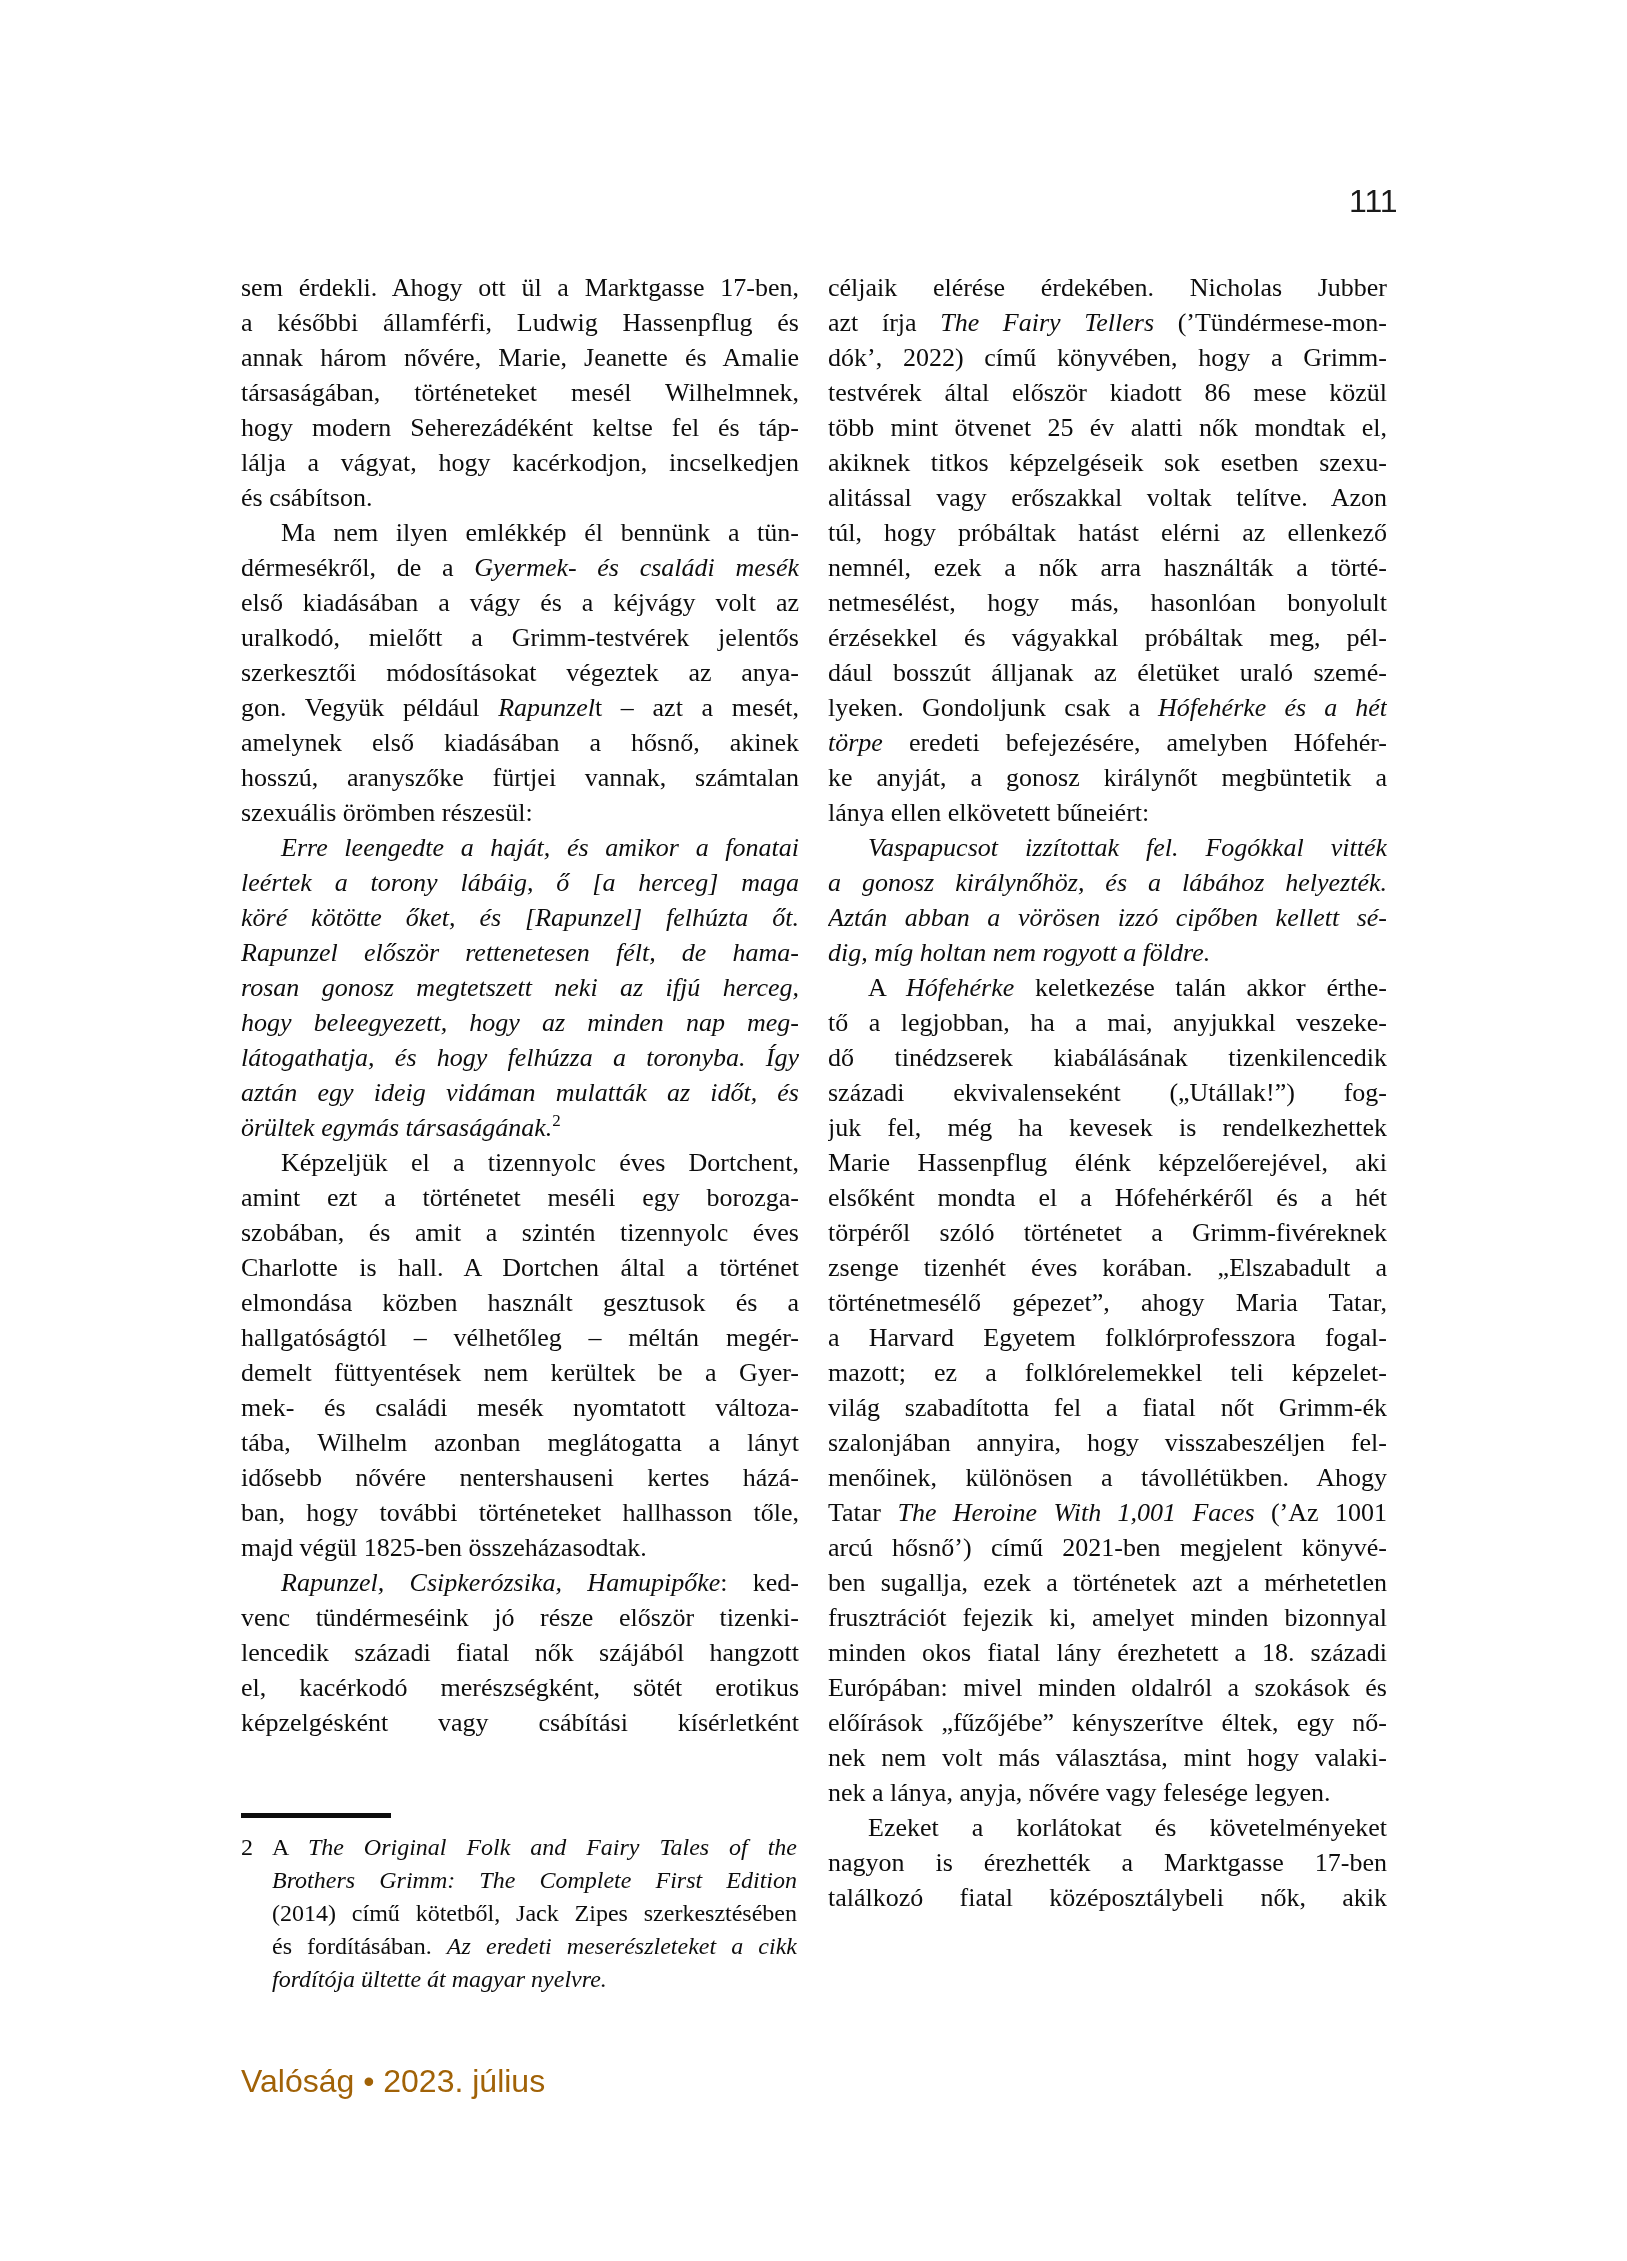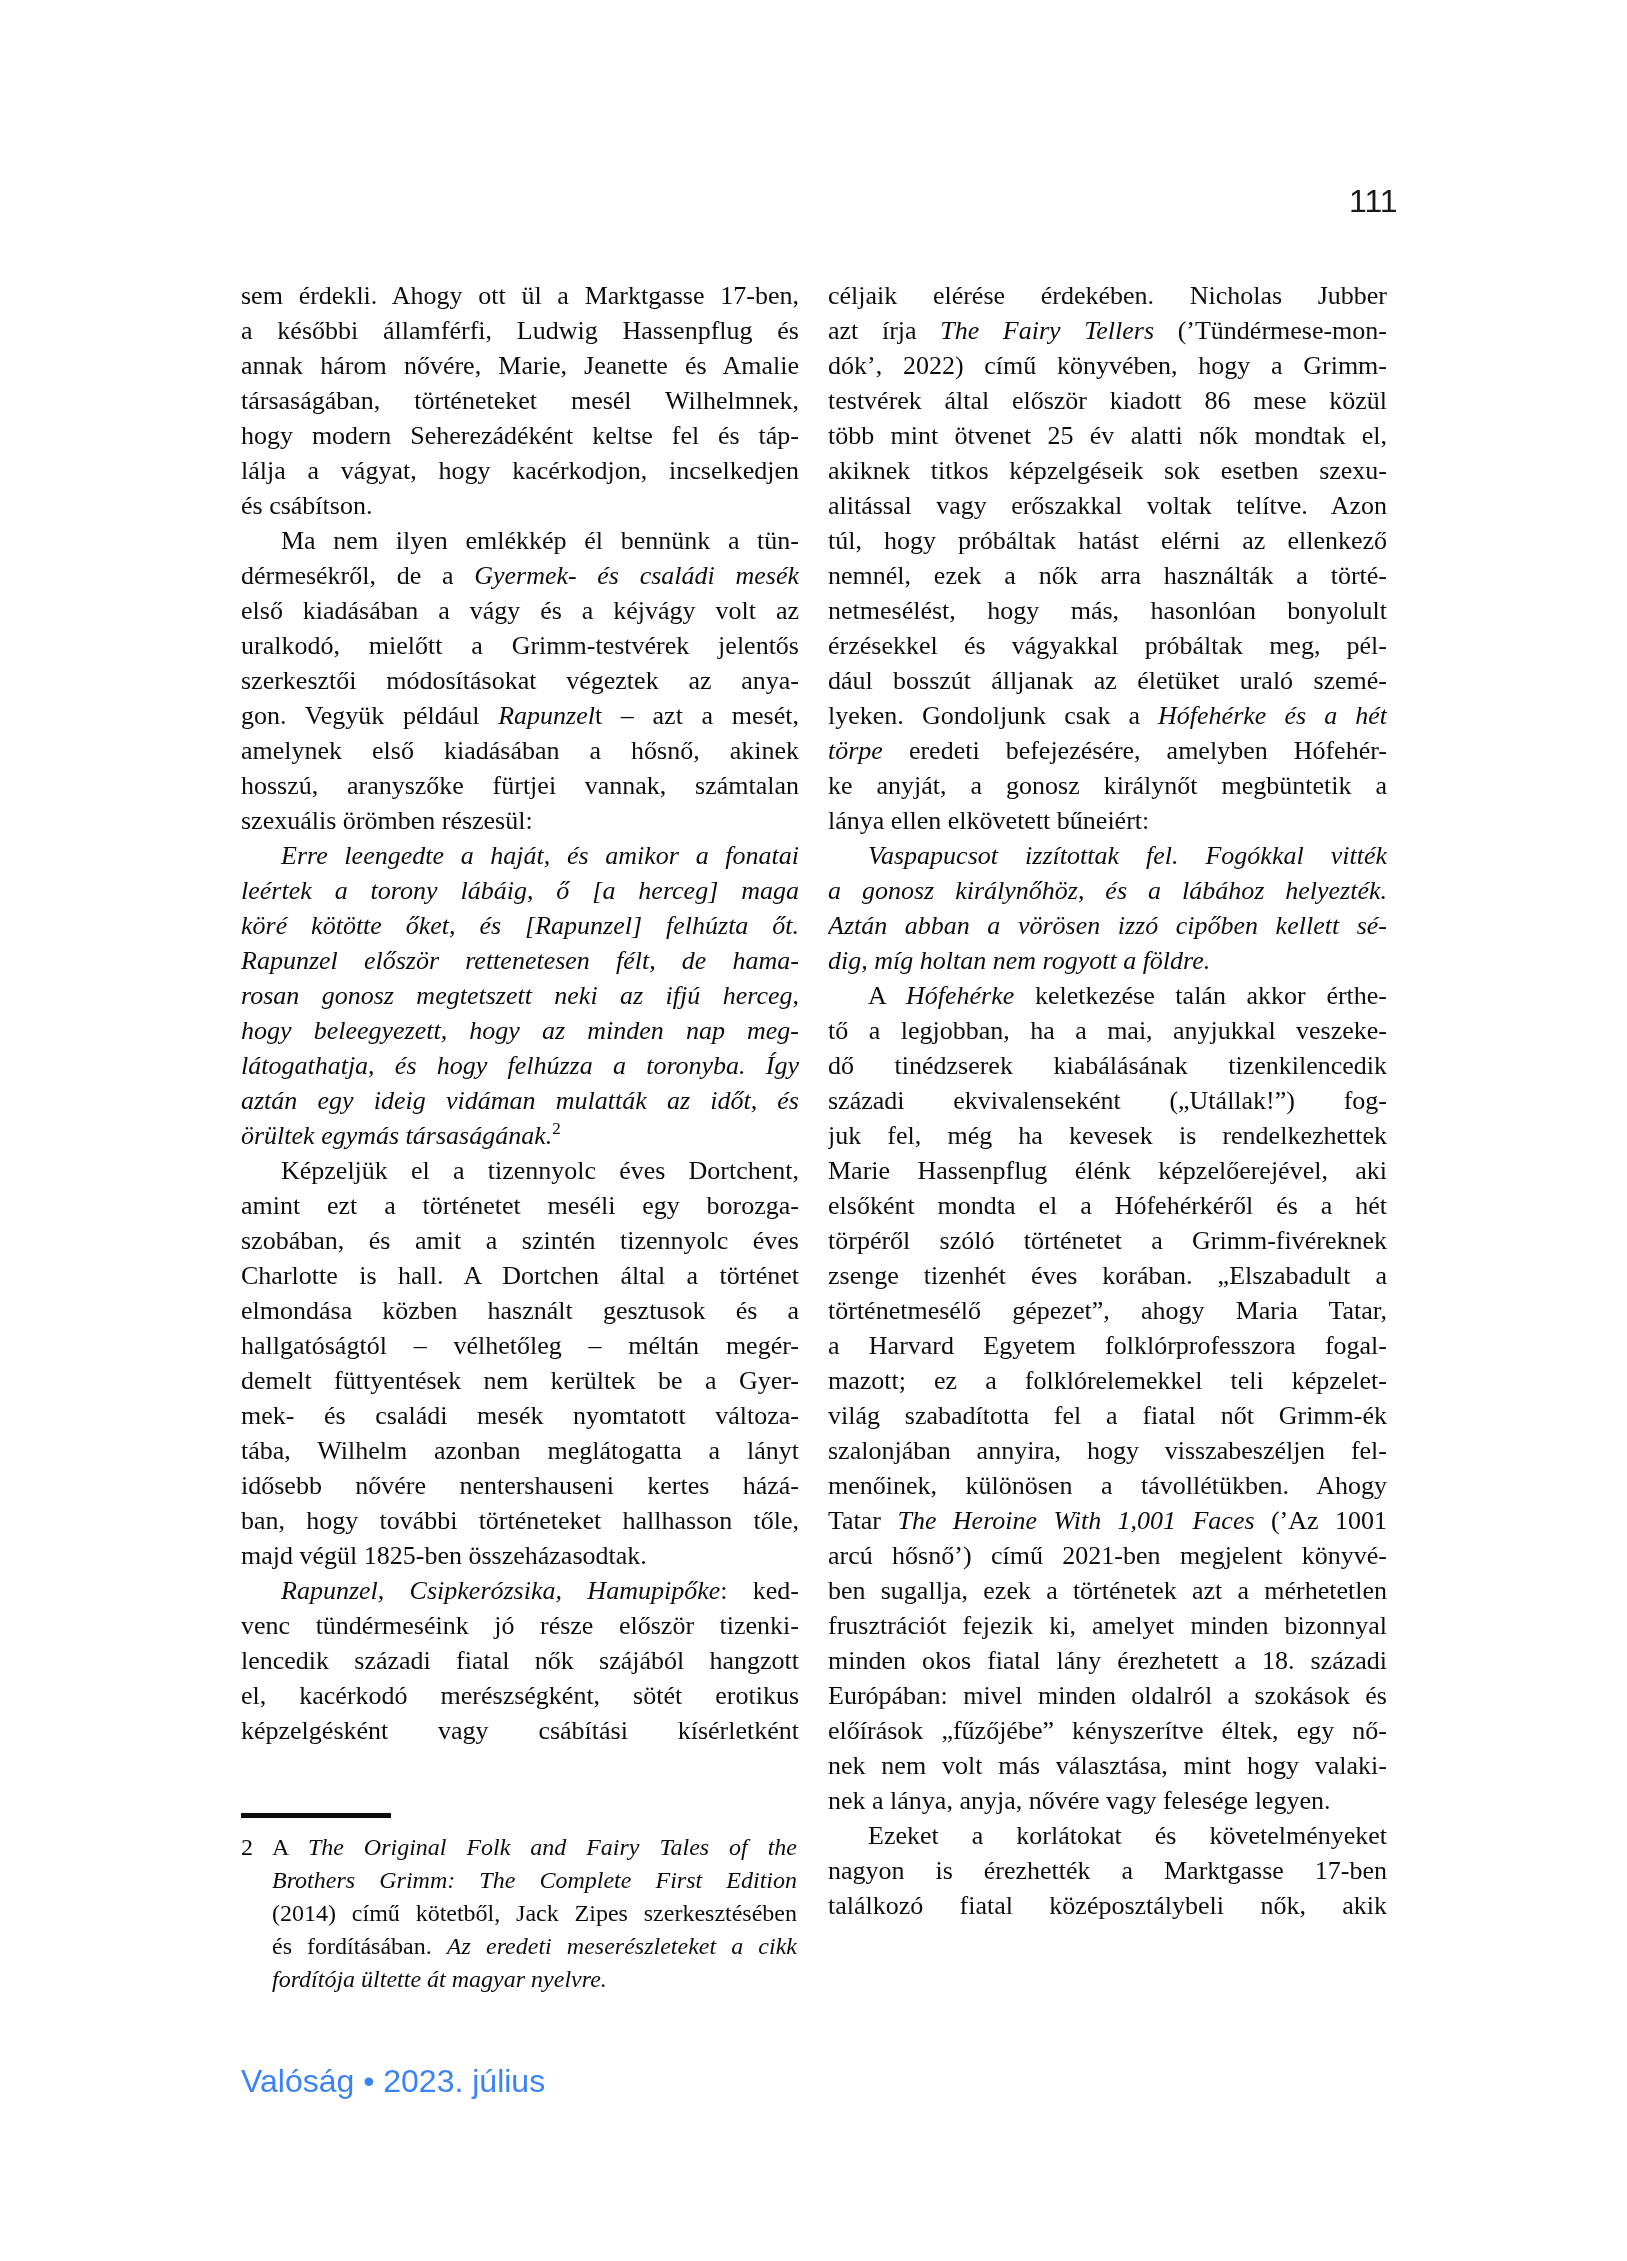--- a/index.html
+++ b/index.html
@@ -1,37 +1,37 @@
 <!DOCTYPE html>
 <html style="font-size:12.3px"><head>
 <meta charset="utf-8">
 <style>
   html,body{margin:0;padding:0;background:#e8e8e8;}
   .page{position:relative;width:1628px;height:2261px;background:#ffffff;
         font-family:"Liberation Serif","DejaVu Serif",serif;color:#0d0d0d;overflow:hidden;}
   .page-number{position:absolute;top:184px;left:1349px;width:46px;
         font-family:"Liberation Sans","DejaVu Sans",sans-serif;font-size:32px;line-height:35px;
         color:#1a1a1a;text-align:center;}
-  .col{position:absolute;top:278px;width:558px;font-size:26px;line-height:35px;}
+  .col{position:absolute;top:270px;width:558px;font-size:26px;line-height:35px;}
   .col-left{left:241px;}
   .col-right{left:828px;width:559px;}
   .tline{height:35px;overflow:hidden;text-align:justify;text-align-last:justify;
          hyphens:none;white-space:normal;}
   .tline.end{text-align-last:left;}
   .tline.indent{padding-left:40px;}
   .it{font-style:italic;}
   .sup{font-size:17px;vertical-align:super;line-height:0;}
   .footnote-rule{position:absolute;left:241px;top:1813px;width:150px;height:5.4px;background:#0d0d0d;}
   .footnote{position:absolute;left:241px;top:1831px;width:556px;font-size:24px;line-height:33px;}
   .footnote .tline{height:33px;}
   .footnote .tline.pad{padding-left:31px;}
   .fn-num{display:inline-block;width:31px;font-style:normal;}
   .footer{position:absolute;left:241px;top:2063px;
         font-family:"Liberation Sans","DejaVu Sans",sans-serif;font-size:32px;line-height:37px;
-        color:#3b82f6;}
+        color:#a16207;}
 </style>
 </head>
 <body>
 
 <div class="page">
   <div class="page-number">111</div>
   <div class="col col-left" id="col-left">
       <div class="tline"><span>sem érdekli. Ahogy ott ül a Marktgasse 17-ben,</span></div>
       <div class="tline"><span>a későbbi államférfi, Ludwig Hassenpflug és</span></div>
       <div class="tline"><span>annak három nővére, Marie, Jeanette és Amalie</span></div>

